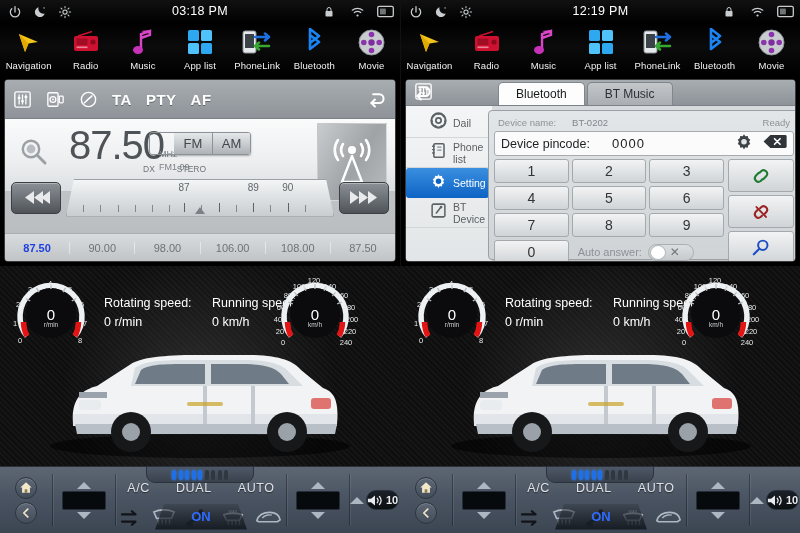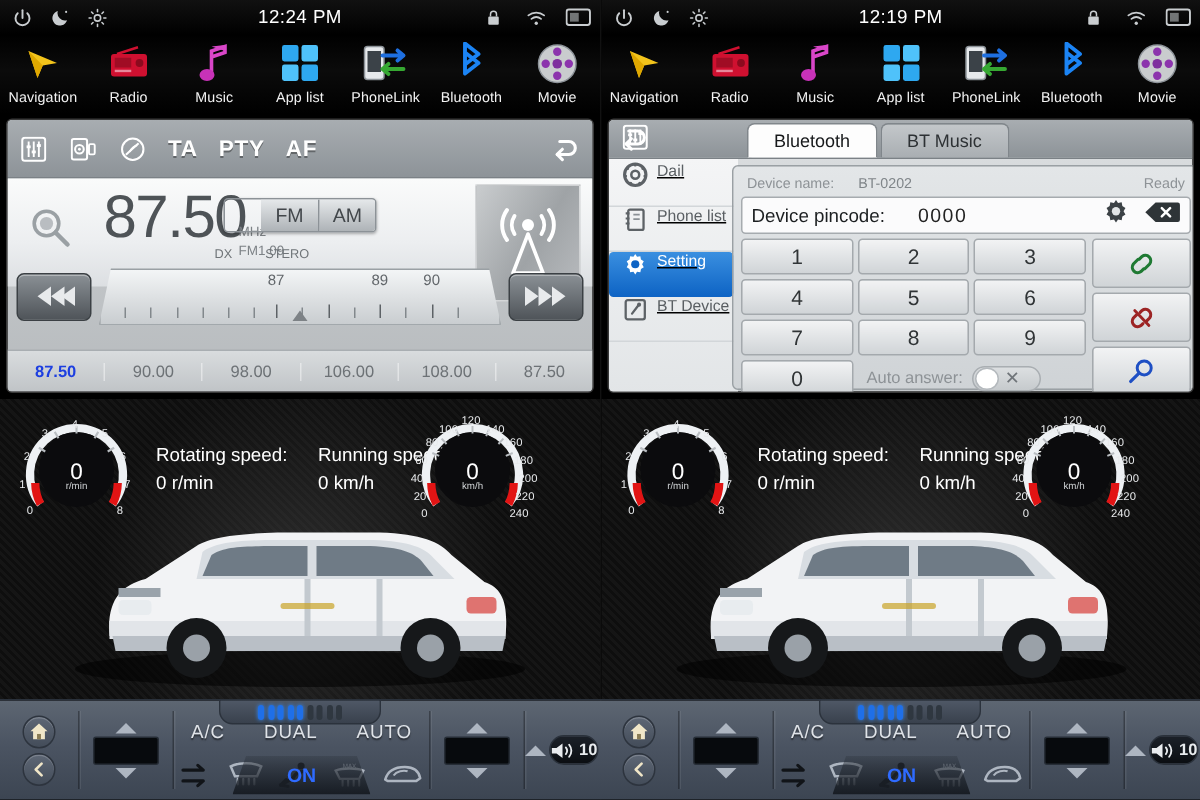--- a/index.html
+++ b/index.html
@@ -100,22 +100,22 @@
   .bt-tabs { position:absolute; left:92px; bottom:0; display:flex; }
   .bt-tab { padding:4px 17px 4px; font-size:12px; color:#2d3134;
     background:linear-gradient(#c3c7ca,#a9aeb2); border-radius:5px 5px 0 0;
     border:1px solid #80868b; border-bottom:none; margin-right:2px; }
   .bt-tab.active { background:#fdfdfd; color:#17191b; }
   .bt-top .rt-ico { position:absolute; left:8px; bottom:4px; }
   .bt-top .back { position:absolute; right:8px; bottom:3px; }
 
   .bt-body { position:relative; height:157px; display:flex; }
   .bt-side { width:86px; padding-top:2px; background:linear-gradient(#f4f5f6,#e2e5e7); }
-  .side-item { height:30px; display:flex; align-items:flex-start; gap:6px; padding-left:9px;
-    border-bottom:1px solid #d2d6d9;text-decoration:underline; }
+  .side-item { height:30px; display:flex; align-items:center; gap:6px; padding-left:24px;
+    border-bottom:1px solid #d2d6d9; }
   .side-item .sl { font-size:10.5px; color:#5a5f63; }
   .side-item.active { background:linear-gradient(#3a8fe0,#0d63c4);
     border-radius:3px; margin-right:3px; border-bottom:none; }
   .side-item.active .sl { color:#fff; }
 
   .bt-panel { position:absolute; left:82px; top:4px; width:312px; height:150px;
     background:linear-gradient(#e3e6e8,#cfd3d6); border:1px solid #9aa0a4;
     border-radius:4px; padding:4px 5px; }
   .dev-row { height:14px; display:flex; align-items:center; font-size:9.5px;
     color:#8d9296; padding:0 4px; }
@@ -231,21 +231,21 @@
           </span>
         <span class="sb-icon">
             <svg width="14" height="14" viewBox="0 0 24 24">
               <circle cx="12" cy="12" r="3.6" fill="none" stroke="#c9cdd0" stroke-width="1.8"></circle>
               <g stroke="#c9cdd0" stroke-width="1.8" stroke-linecap="round">
                 <path d="M12 2.4v2.4M12 19.2v2.4M2.4 12h2.4M19.2 12h2.4M5.2 5.2l1.7 1.7M17.1 17.1l1.7 1.7M18.8 5.2l-1.7 1.7M6.9 17.1l-1.7 1.7"></path>
               </g>
             </svg>
           </span>
       </div>
-      <div class="sb-clock">12:24 PM</div>
+      <div class="sb-clock">03:18 PM</div>
       <div class="sb-right">
         <span class="sb-icon">
             <svg width="12" height="14" viewBox="0 0 24 24">
               <rect x="5" y="10" width="14" height="11" rx="1.5" fill="#c9cdd0"></rect>
               <path d="M8 10V7a4 4 0 0 1 8 0v3" fill="none" stroke="#c9cdd0" stroke-width="2"></path>
             </svg>
           </span>
         <span class="sb-icon">
             <svg width="15" height="14" viewBox="0 0 24 24">
               <path d="M3 9a14 14 0 0 1 18 0" stroke="#c9cdd0" stroke-width="2" fill="none" stroke-linecap="round"></path>

